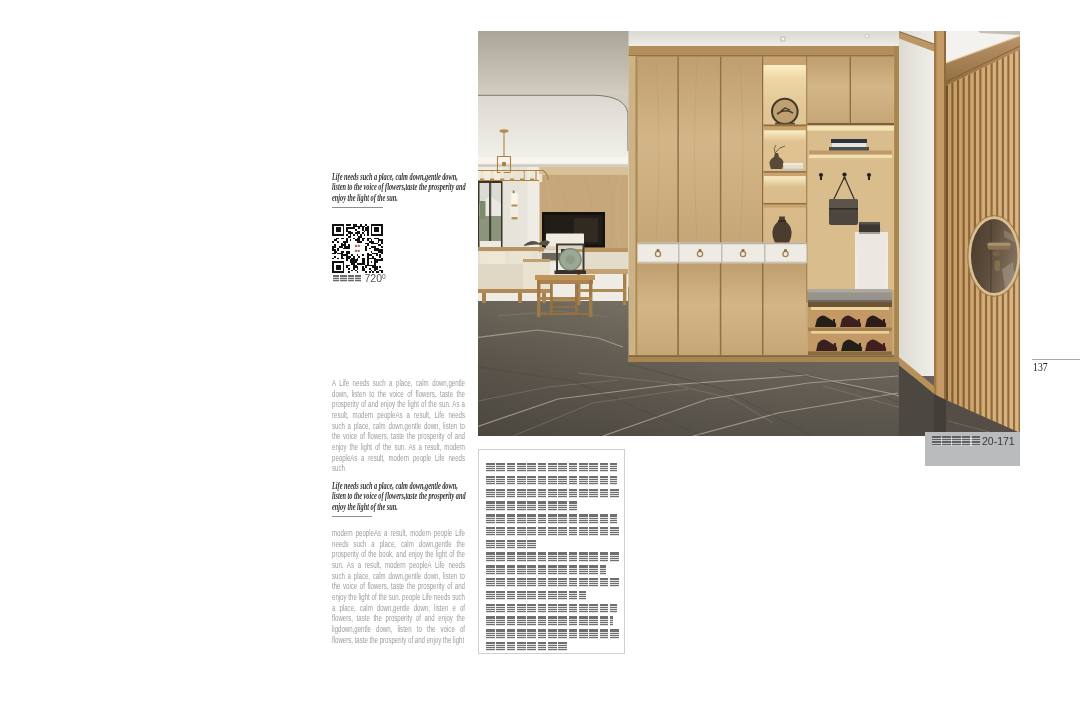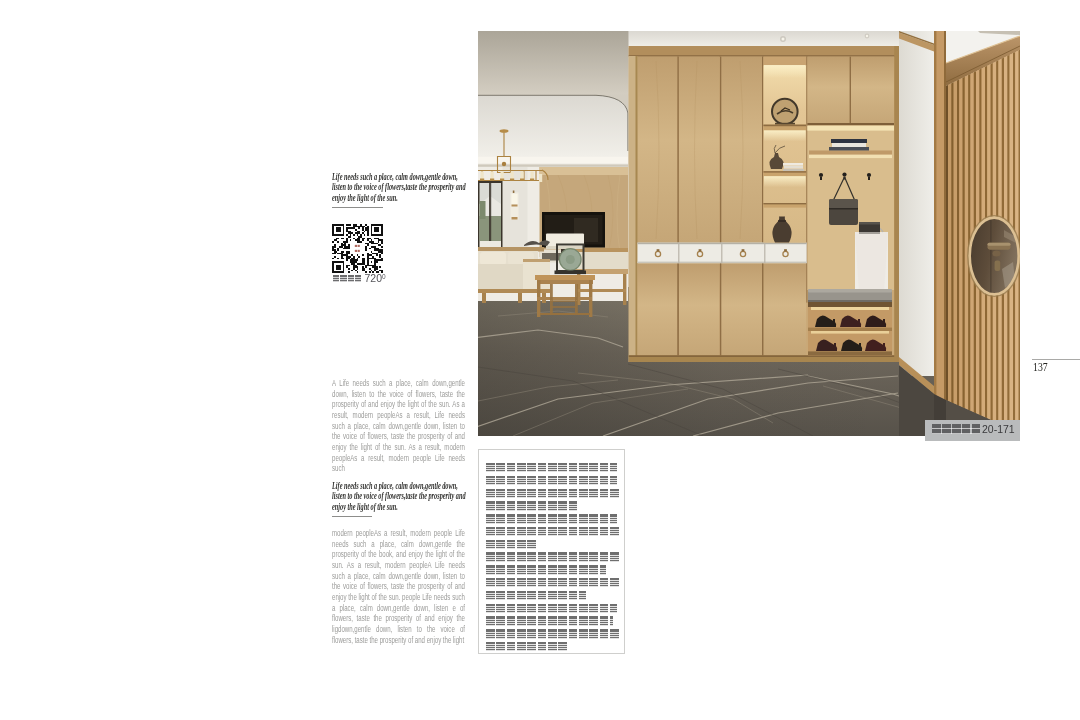--- a/index.html
+++ b/index.html
@@ -505,20 +505,20 @@
   <div class="cjkline" style="width:133px;"></div>
   <div class="cjkline" style="width:120px;"></div>
   <div class="cjkline" style="width:133px;"></div>
   <div class="cjkline" style="width:100px;"></div>
   <div class="cjkline" style="width:131px;"></div>
   <div class="cjkline" style="width:127px;"></div>
   <div class="cjkline" style="width:133px;"></div>
   <div class="cjkline" style="width:82px;"></div>
 </div>
 
-<div class="abs" style="left:925px;top:420px;width:94.5px;height:21px;background:#b9bbbc;">
+<div class="abs" style="left:925px;top:432px;width:94.5px;height:34px;background:#b9bbbc;">
   <div class="abs" style="left:7px;top:4px;width:48px;height:9.5px;background-image:repeating-linear-gradient(0deg,rgba(255,255,255,0.62) 0 0.9px,rgba(0,0,0,0) 0.9px 2.5px),repeating-linear-gradient(90deg,rgba(50,50,52,0.66) 0 8.7px,rgba(0,0,0,0) 8.7px 9.9px);"></div>
   <div class="abs" style="left:57px;top:2.5px;color:#39393b;font-size:10.5px;">20-171</div>
 </div>
 
 <div class="abs" style="left:1032px;top:359px;width:48px;height:1.2px;background:#a9a9a7;"></div>
 
 <div class="abs" style="left:1032.5px;top:360px;color:#23231f;font-size:13px;line-height:13px;font-family:'Liberation Serif',serif;transform:scaleX(0.75);transform-origin:0 0;">137</div>
 
 </body></html>

